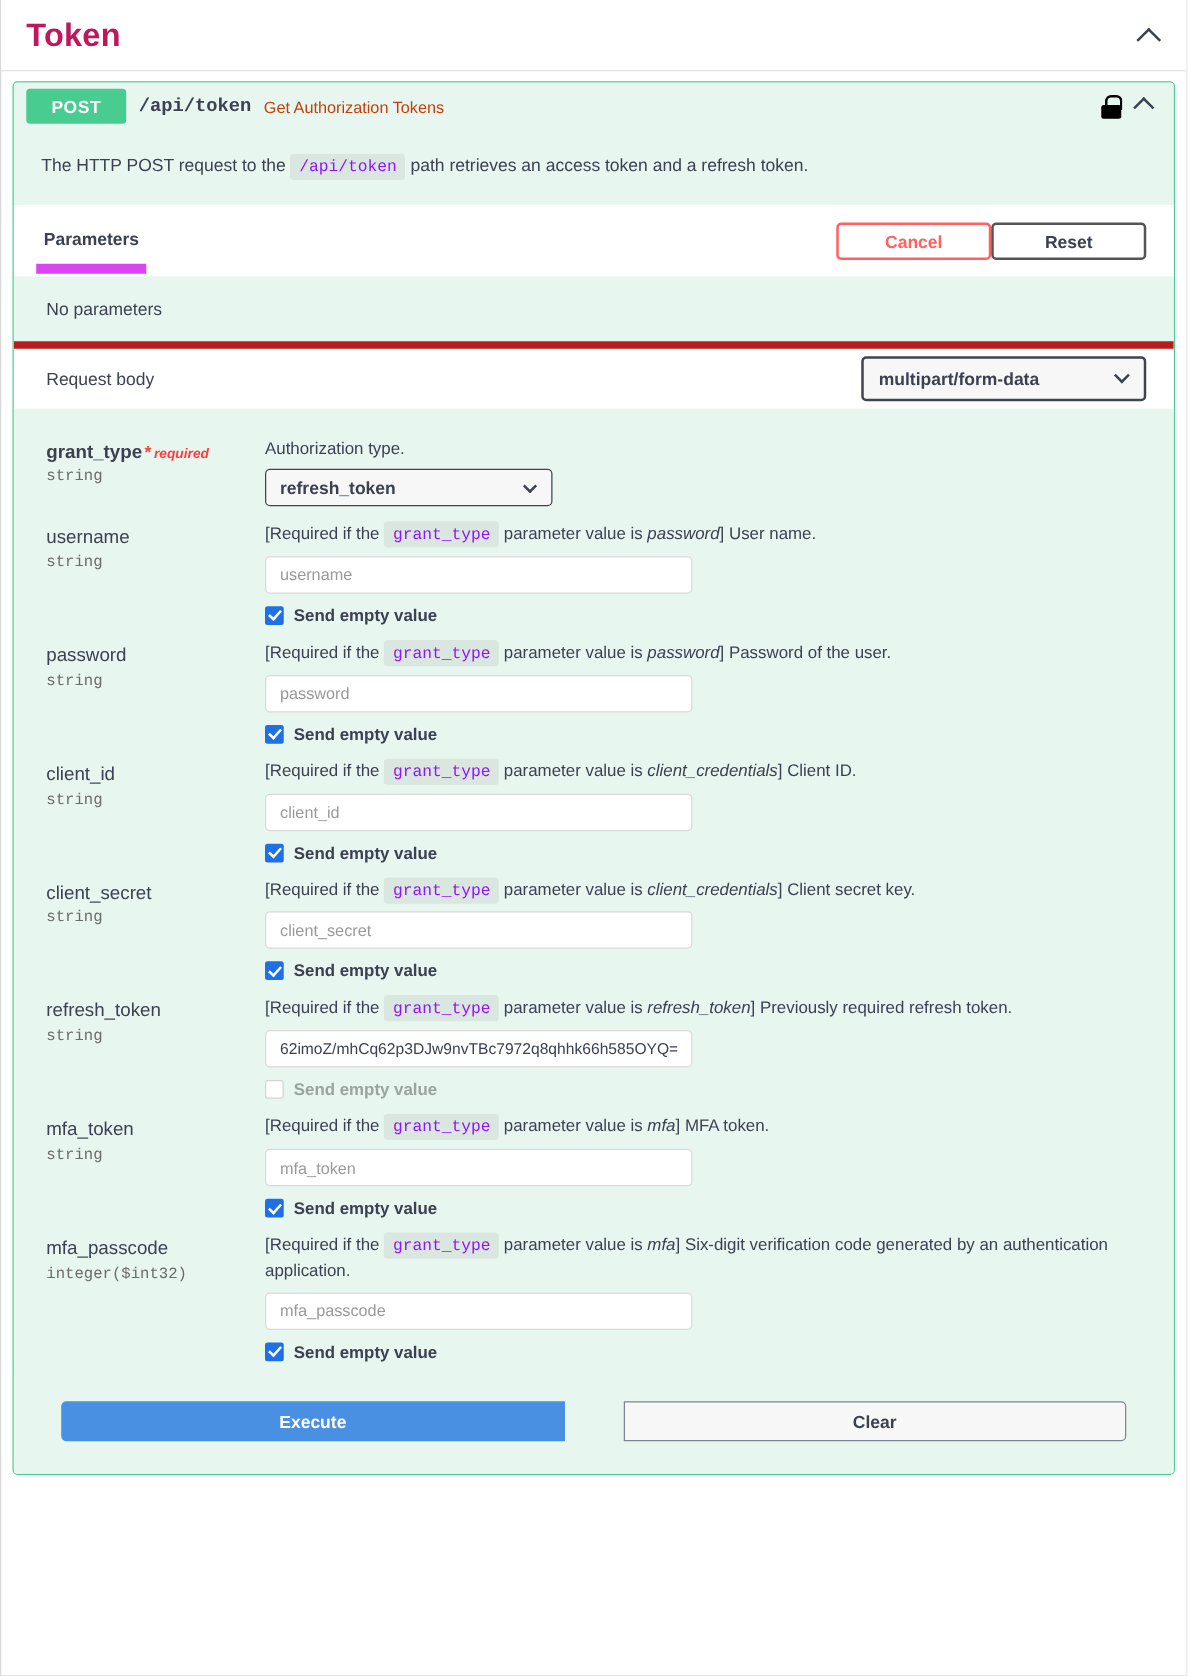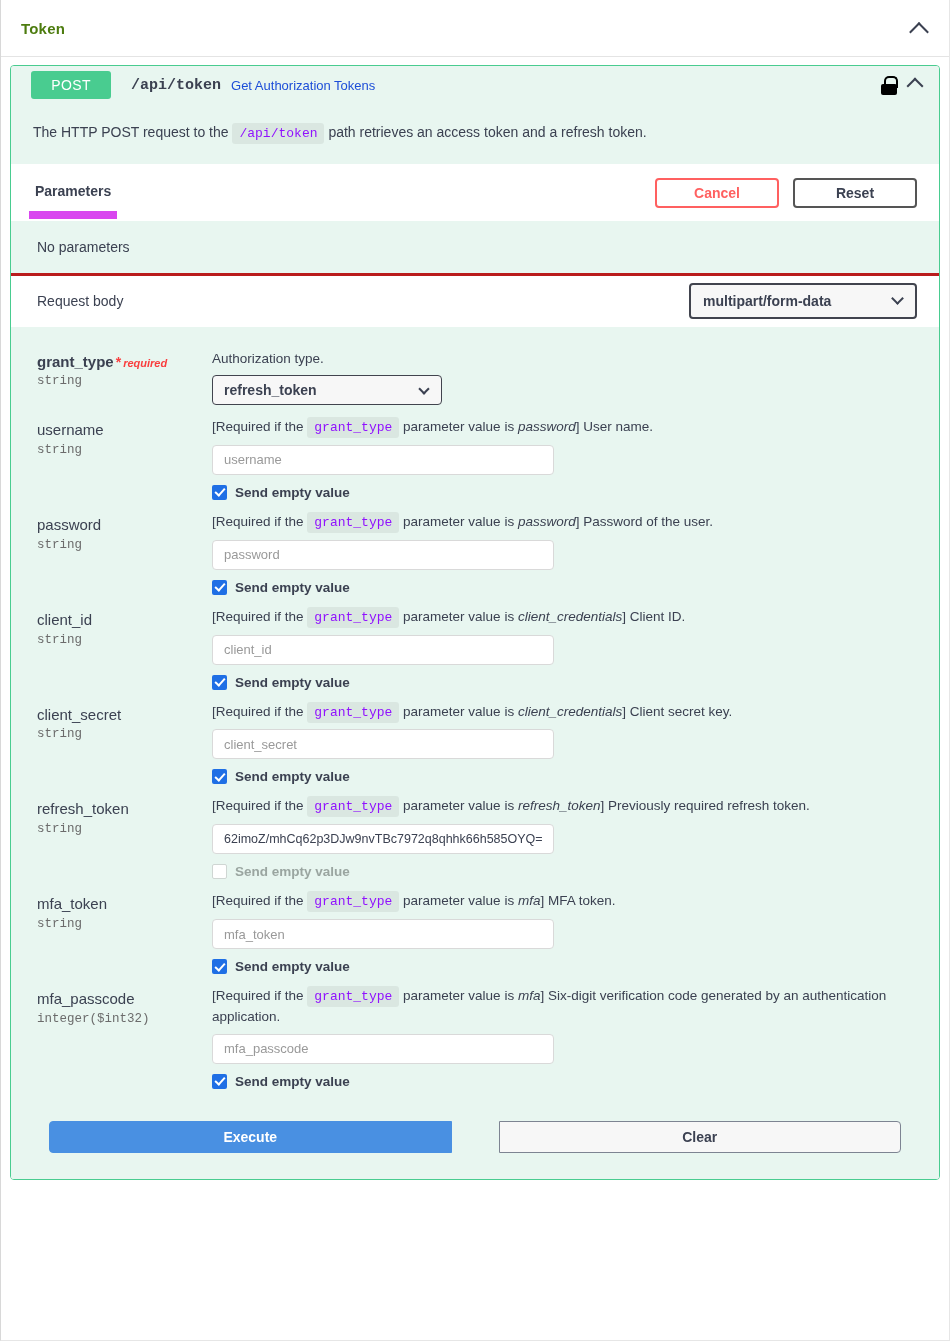--- a/index.html
+++ b/index.html
@@ -26,23 +26,23 @@
   .tag-header {
     height: 57px;
     display: flex;
     align-items: center;
     justify-content: space-between;
     padding: 0 18px 0 20px;
     border-bottom: 1px solid #e4e4e4;
     background: #fff;
   }
   .tag-title {
-    font-size: 15px;
-    font-weight: 700;
-    color: #4d7c0f;
+    font-size: 26px;
+    font-weight: 700;
+    color: #be185d;
     letter-spacing: .2px;
   }
   .chev {
     width: 22px; height: 22px;
     position: relative;
     cursor: pointer;
   }
   .chev::before {
     content: "";
     position: absolute;
@@ -69,43 +69,43 @@
   .op-summary {
     display: flex;
     align-items: center;
     height: 38px;
     padding: 0 10px 0 0;
     background: #e8f6f0;
   }
   .method {
     width: 80px;
     height: 28px;
-    margin: 0 20px;
+    margin: 0 10px;
     background: #49cc90;
     color: #fff;
     font-size: 14px;
-    font-weight: 400;
+    font-weight: 700;
     letter-spacing: .4px;
     display: flex;
     align-items: center;
     justify-content: center;
     border-radius: 3px;
     font-family: "Liberation Sans", sans-serif;
     cursor: pointer;
   }
   .op-path {
     font-family: "Liberation Mono", monospace;
     font-size: 15px;
     font-weight: 700;
     color: #3b4151;
     margin-right: 10px;
   }
   .op-desc {
     font-size: 13px;
-    color: #1d4ed8;
+    color: #c2410c;
     flex: 1;
   }
   .lock {
     width: 16px; height: 19px;
     position: relative;
     margin-right: 10px;
     cursor: pointer;
   }
   .lock::before {
     content: "";
@@ -155,21 +155,21 @@
     position: relative;
   }
   .params-title {
     font-size: 14px;
     font-weight: 700;
     color: #3b4151;
     padding: 8px 6px 12px 6px;
     border-bottom: 8px solid #d946ef;
     margin-top: 8px;
   }
-  .btn-group { display: flex; gap: 14px; }
+  .btn-group { display: flex; gap: 0; }
   .btn {
     height: 30px;
     min-width: 124px;
     border-radius: 4px;
     background: #fff;
     font-size: 14px;
     font-weight: 700;
     display: flex;
     align-items: center;
     justify-content: center;
@@ -189,21 +189,21 @@
   }
 
   
   .reqbody-row {
     background: #fff;
     height: 54px;
     display: flex;
     align-items: center;
     justify-content: space-between;
     padding: 0 22px 0 26px;
-    border-top: 3px solid #b91c1c;
+    border-top: 6px solid #b91c1c;
   }
   .reqbody-label { font-size: 14px; color: #3b4151; }
   .select {
     position: relative;
     border: 2px solid #41444e;
     border-radius: 4px;
     background: #f7f7f7;
     height: 36px;
     width: 228px;
     display: flex;

